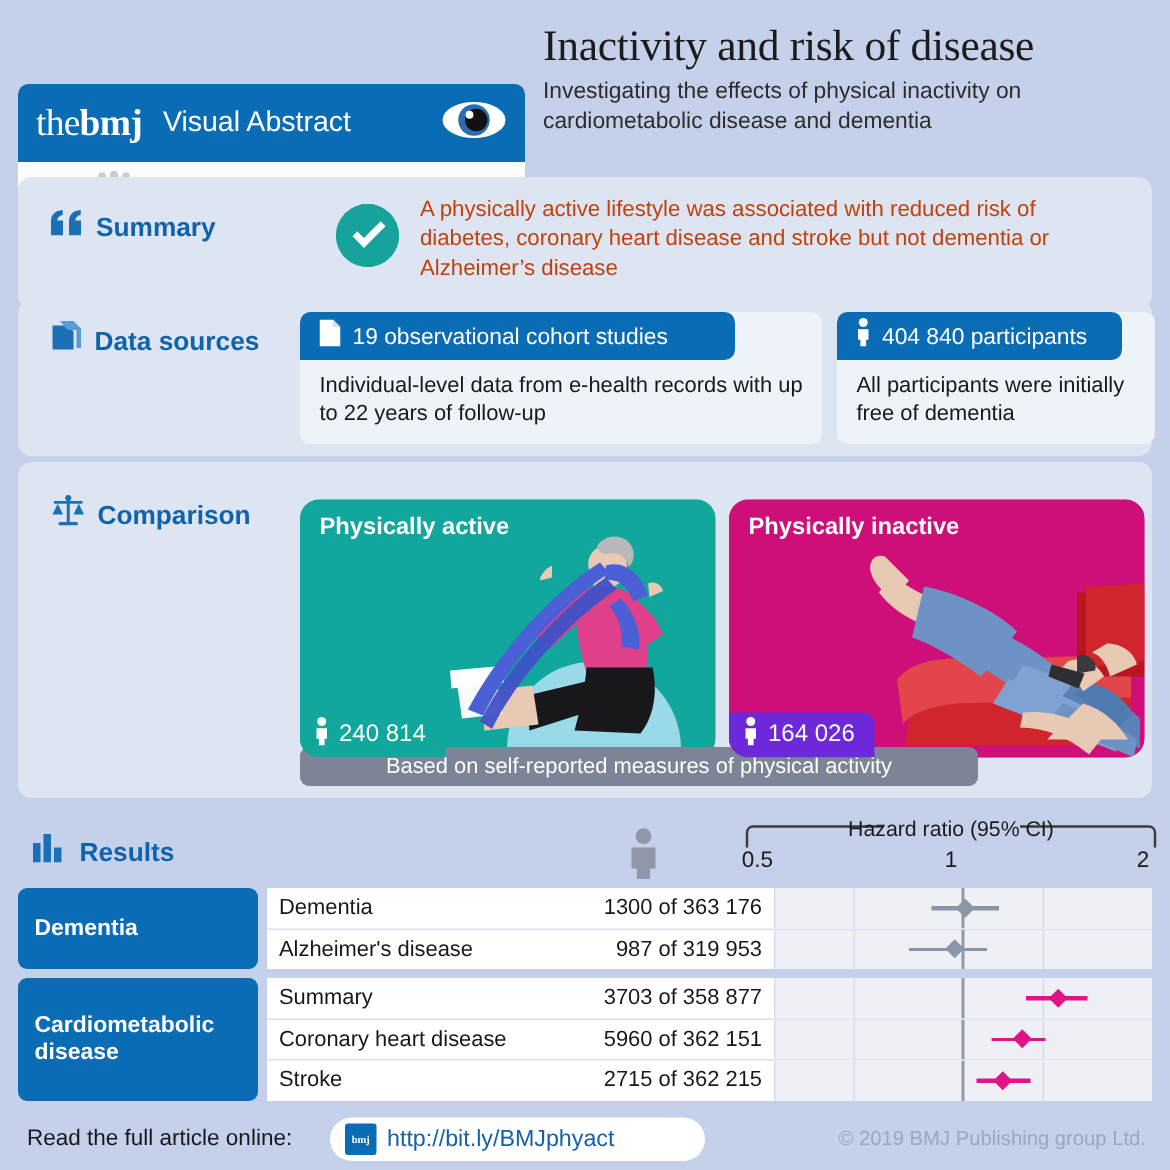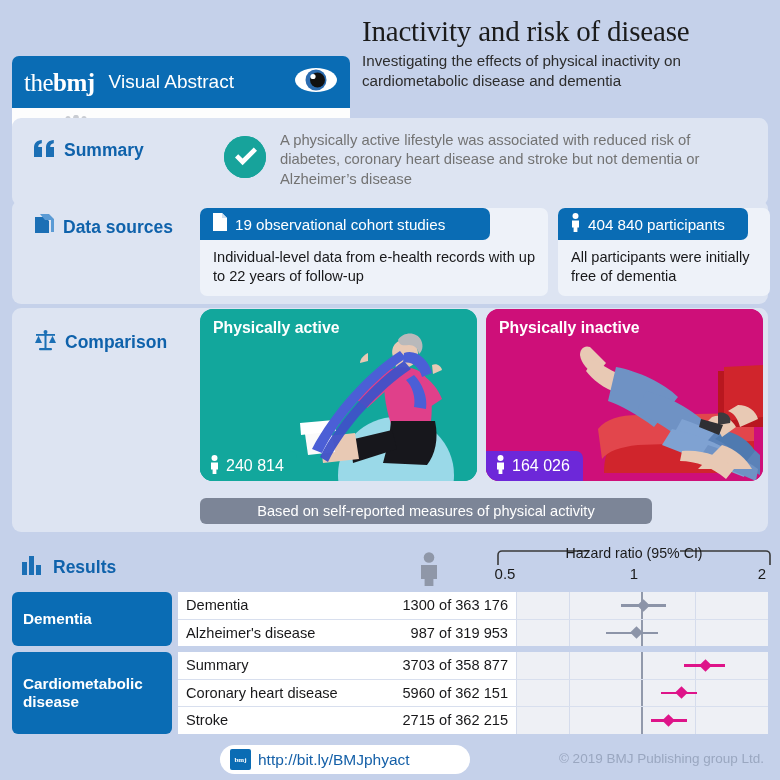--- a/index.html
+++ b/index.html
@@ -53,21 +53,21 @@
 
   
   #summary-panel{left:12px;top:118px;width:756px;height:88px;}
   .summary-head{position:absolute;left:22px;top:22px;}
   .tick-circle{
     position:absolute;left:212px;top:18px;width:42px;height:42px;border-radius:50%;
     background:#17a39b;
   }
   .summary-text{
     position:absolute;left:268px;top:13px;width:470px;
-    font-size:14.8px;color:#737373;line-height:1.31;
+    font-size:14.8px;color:#c2410c;line-height:1.31;
   }
 
   
   #data-panel{left:12px;top:200px;width:756px;height:104px;}
   .data-head{position:absolute;left:22px;top:14px;}
   .ds-card{position:absolute;top:8px;background:#eef2f9;border-radius:7px;}
   #ds-card-1{left:188px;width:348px;height:88px;}
   #ds-card-2{left:546px;width:212px;height:88px;}
   .ds-badge{
     position:absolute;left:0;top:0;height:32px;background:#0a6cb4;
@@ -79,21 +79,21 @@
   .ds-badge-text{color:#fff;font-size:15.2px;margin-left:8px;white-space:nowrap;}
   .ds-body{
     position:absolute;left:13px;top:40px;right:10px;
     font-size:14.6px;color:#18181a;line-height:1.3;
   }
 
   
   #comp-panel{left:12px;top:308px;width:756px;height:224px;}
   .comp-head{position:absolute;left:22px;top:22px;}
   .photo{
-    position:absolute;top:1px;width:277px;height:172px;border-radius:13px;overflow:hidden;
+    position:absolute;top:25px;width:277px;height:172px;border-radius:13px;overflow:hidden;
   }
   #photo-active{left:188px;background:#12a79c;}
   #photo-inactive{left:474px;background:#ce0f79;}
   .photo-label{
     position:absolute;left:13px;top:10px;color:#fff;font-size:15.8px;font-weight:bold;
     z-index:6;white-space:nowrap;
   }
   .count-pill{
     position:absolute;left:0;bottom:0;height:30px;border-radius:0 7px 0 9px;
     display:flex;align-items:center;padding:0 13px 0 10px;box-sizing:border-box;z-index:6;
@@ -455,20 +455,21 @@
               <div class="axis1" style="left: 124.75px;"></div>
               <div class="ci" style="left: 134.869px; width: 36.0051px; background: rgb(222, 20, 137);"></div>
               <div class="dia" style="left: 152.98px; background: rgb(222, 20, 137);"></div>
             </div>
         </div>
       </div>
     </div>
   </div>
 
   <div class="footer">
+    <div class="foot-read">Read the full article online:</div>
     <div class="url-box">
       <span class="url-badge">
         <span>bmj</span>
       </span>
       <span class="url-text">http://bit.ly/BMJphyact</span>
     </div>
     <div class="copyright">© 2019 BMJ Publishing group Ltd.</div>
   </div>
 
 </div>

